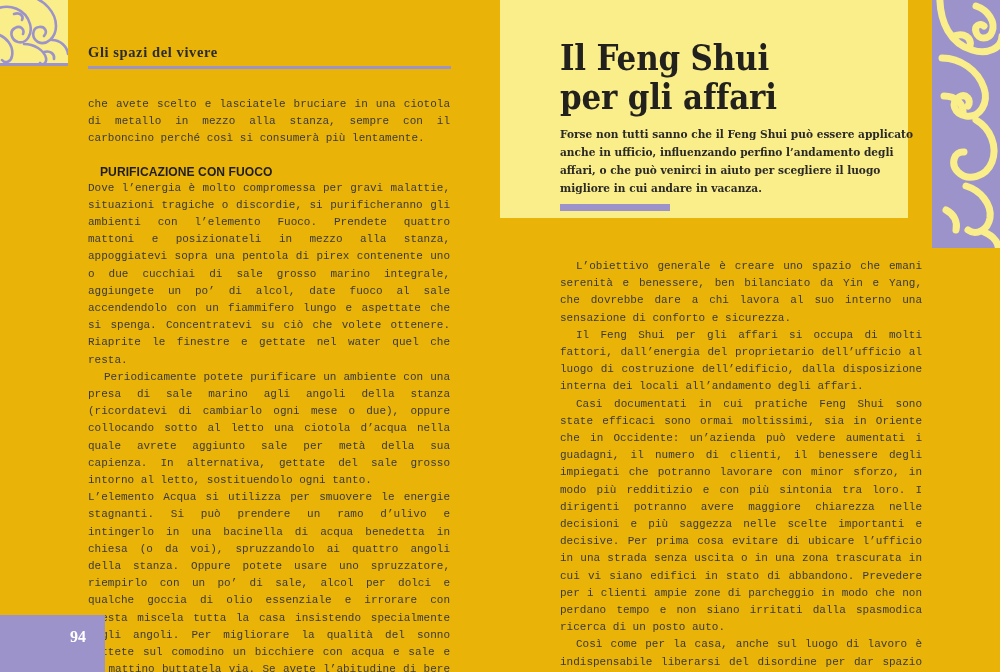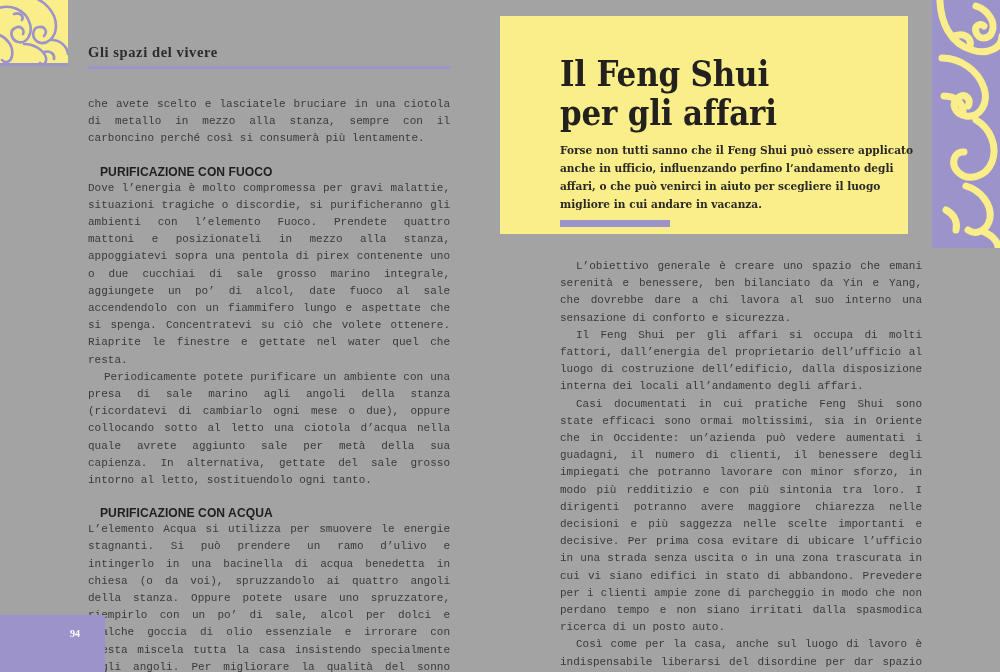--- a/index.html
+++ b/index.html
@@ -12,21 +12,21 @@
     height: 672px;
     position: relative;
     overflow: hidden;
     font-family: "Liberation Sans", sans-serif;
     -webkit-font-smoothing: antialiased;
   }
 
   .spread {
     position: absolute;
     inset: 0;
-    background: #a3a3a3;
+    background: #eab308;
   }
 
   
   .page-left {
     position: absolute;
     left: 0; top: 0;
     width: 500px; height: 672px;
   }
 
   
@@ -69,21 +69,21 @@
 
   
   .page-right {
     position: absolute;
     left: 500px; top: 0;
     width: 500px; height: 672px;
   }
 
   .title-panel {
     position: absolute;
-    left: 0; top: 16px;
+    left: 0; top: 0;
     width: 408px; height: 218px;
     background: #FAEE8A;
     text-decoration: underline;
   }
   .title-block {
     position: absolute;
     left: 60px; top: 38px;
     width: 350px;
   }
   .display-title {
@@ -164,21 +164,21 @@
     position: absolute;
     left: 0; bottom: 0;
     width: 105px; height: 57px;
     background: #9C93CB;
   }
   .folio-left .num {
     position: absolute;
     left: 70px; top: 13px;
     font-family: "Liberation Serif", serif;
     font-weight: 700;
-    font-size: 10px;
+    font-size: 16px;
     color: #ffffff;
   }
   .folio-right {
     position: absolute;
     right: 0; bottom: 0;
     width: 65px; height: 57px;
     background: #FAEE8A;
   }
   .folio-right .num {
     position: absolute;
@@ -212,21 +212,20 @@
     </div>
 
     <div class="running-head">Gli spazi del vivere</div>
     <div class="head-rule"></div>
 
     <div class="col-left">
       <p class="body-text">che avete scelto e lasciatele bruciare in una ciotola di metallo in mezzo alla stanza, sempre con il carboncino perché così si consumerà più lentamente.</p>
       <h2 class="section-heading">PURIFICAZIONE CON FUOCO</h2>
       <p class="body-text">Dove l’energia è molto compromessa per gravi malattie, situazioni tragiche o discordie, si purificheranno gli ambienti con l’elemento Fuoco. Prendete quattro mattoni e posizionateli in mezzo alla stanza, appoggiatevi sopra una pentola di pirex contenente uno o due cucchiai di sale grosso marino integrale, aggiungete un po’ di alcol, date fuoco al sale accendendolo con un fiammifero lungo e aspettate che si spenga. Concentratevi su ciò che volete ottenere. Riaprite le finestre e gettate nel water quel che resta.</p>
       <p class="body-text para-indent">Periodicamente potete purificare un ambiente con una presa di sale marino agli angoli della stanza (ricordatevi di cambiarlo ogni mese o due), oppure collocando sotto al letto una ciotola d’acqua nella quale avrete aggiunto sale per metà della sua capienza. In alternativa, gettate del sale grosso intorno al letto, sostituendolo ogni tanto.</p>
-      <h2 class="section-heading">PURIFICAZIONE CON ACQUA</h2>
       <p class="body-text">L’elemento Acqua si utilizza per smuovere le energie stagnanti. Si può prendere un ramo d’ulivo e intingerlo in una bacinella di acqua benedetta in chiesa (o da voi), spruzzandolo ai quattro angoli della stanza. Oppure potete usare uno spruzzatore, riempirlo con un po’ di sale, alcol per dolci e qualche goccia di olio essenziale e irrorare con questa miscela tutta la casa insistendo specialmente negli angoli. Per migliorare la qualità del sonno mettete sul comodino un bicchiere con acqua e sale e al mattino buttatela via. Se avete l’abitudine di bere acqua durante la notte, tenetela in un contenitore chiuso.</p>
     </div>
 
     <div class="folio-left">
       <span class="num">94</span>
     </div>
   </div>
 
   <div class="page-right">
 

